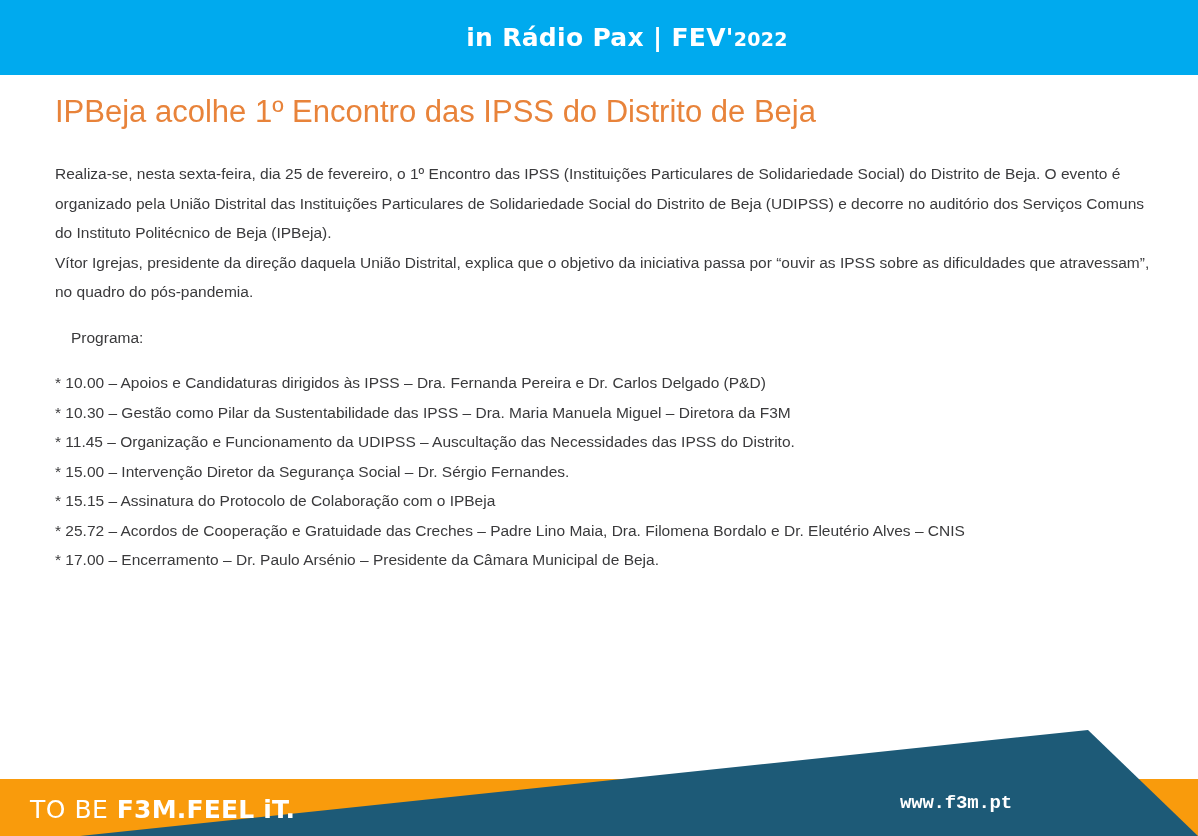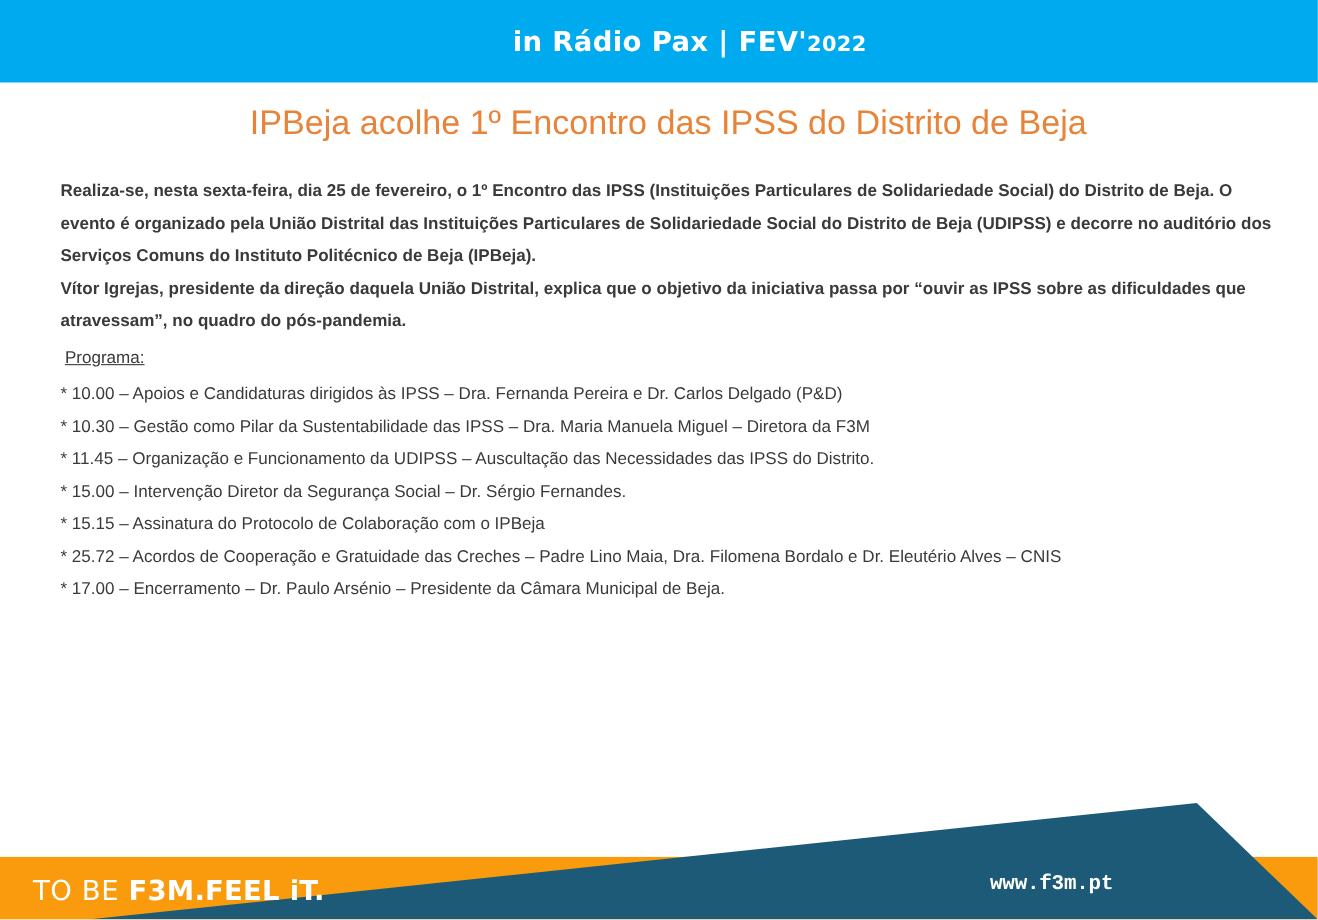--- a/index.html
+++ b/index.html
@@ -49,34 +49,31 @@
     top: 93px;
     width: 1105px;
   }
   .article-title {
     color: #E8833A;
     font-size: 31px;
     font-weight: normal;
     line-height: 38px;
     margin: 0 0 28px 0;
     white-space: nowrap;
-    text-align: center;
   }
   .article-body {
     color: #3A3A3C;
     font-size: 15.5px;
     line-height: 29.5px;
   }
   .para {
     margin: 0;
-    font-weight: bold;
   }
   .program-label {
-    margin: 4px;
-    text-decoration: underline;
+    margin: 16px;
   }
   .program-list {
     list-style: none;
     margin: 0;
     padding: 0;
   }
   .program-list li {
     margin: 0;
     white-space: nowrap;
   }

